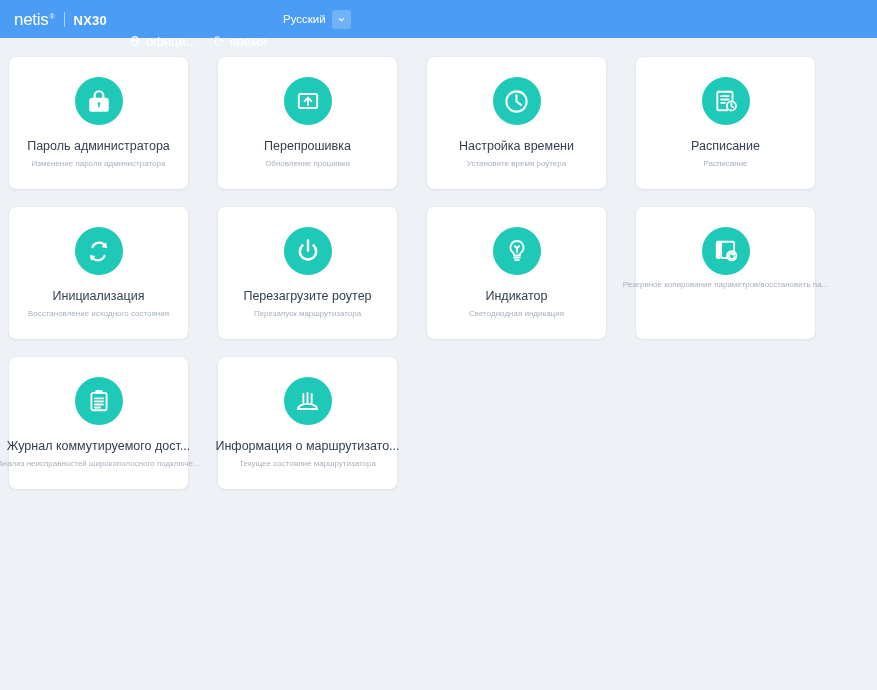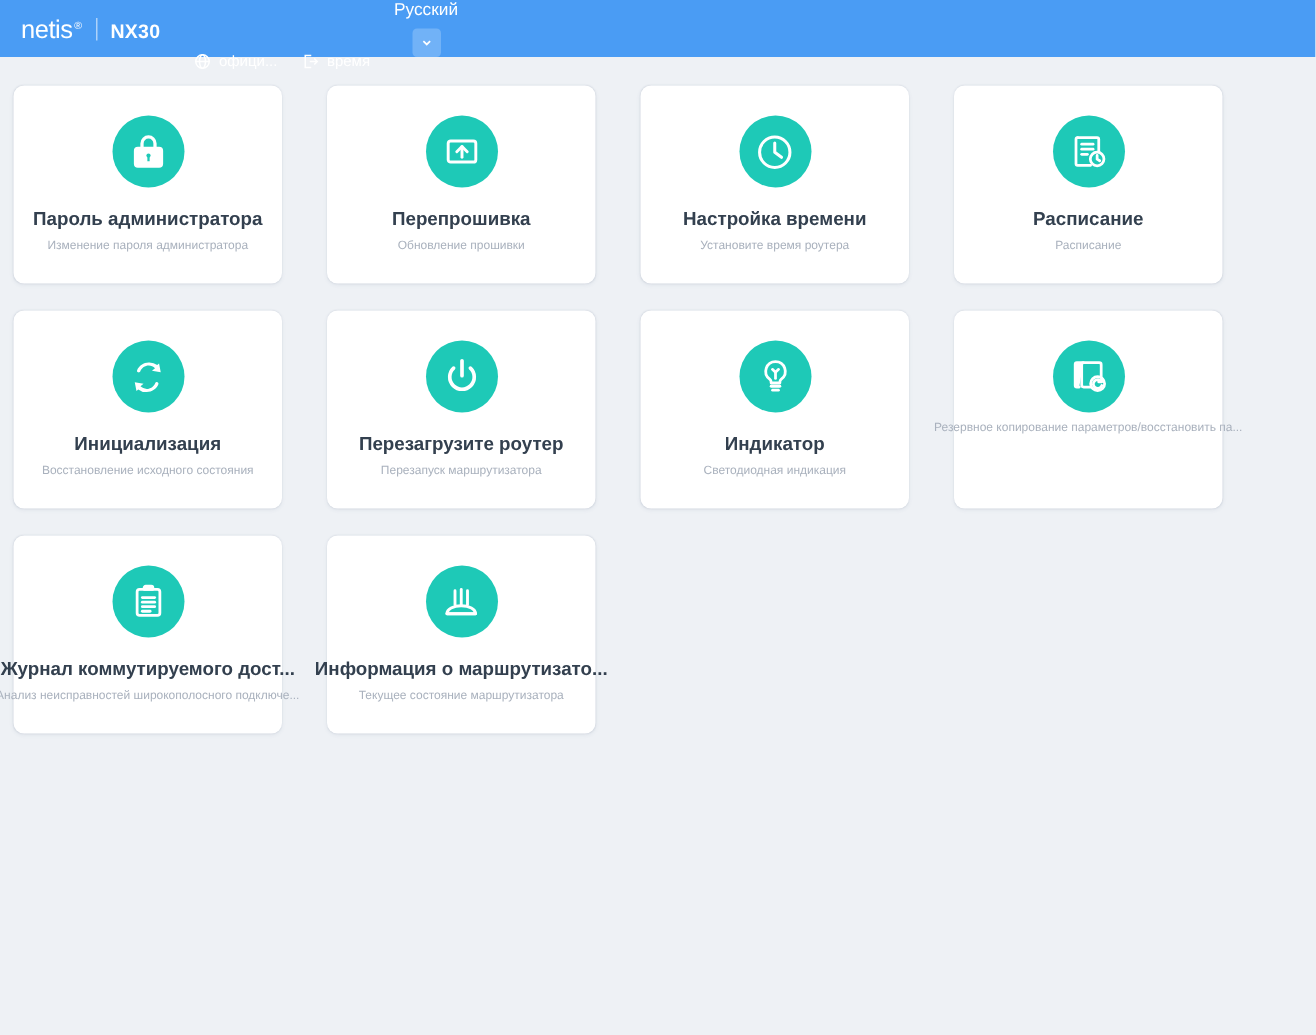--- a/index.html
+++ b/index.html
@@ -93,34 +93,34 @@
   .nav-right {
     display: flex;
     align-items: center;
     gap: 16px;
     flex: 0 0 auto;
   }
   .nav-right-item {
     display: flex;
     align-items: center;
     gap: 5px;
-    font-size: 10px;
+    font-size: 13px;
     color: #ffffff;
     cursor: pointer;
     white-space: nowrap;
     margin-top: 44px;
   }
   .nav-right-item .ico { display: flex; align-items: center; }
   .lang-label {
     font-size: 11.5px;
     color: #ffffff;
     cursor: pointer;
     white-space: nowrap;
   }
-  .lang-wrap { display: flex; align-items: center; gap: 6px; flex-direction: column; }
+  .lang-wrap { display: flex; align-items: center; gap: 6px; }
   .lang-caret {
     width: 19px; height: 19px;
     background: #71b2f7;
     border-radius: 3px;
     display: flex;
     align-items: center;
     justify-content: center;
     cursor: pointer;
   }
 
@@ -157,21 +157,21 @@
     align-items: center;
     justify-content: center;
     margin-top: 20px;
     flex: 0 0 auto;
   }
   .card-icon svg { display: block; }
 
   .card-title {
     margin-top: 15px;
     font-size: 12.5px;
-    font-weight: bold;
+    font-weight: normal;
     color: #33404f;
     white-space: nowrap;
     text-align: center;
     line-height: 1.1;
   }
   .card-sub {
     margin-top: 6px;
     font-size: 8px;
     color: #a9b1bd;
     white-space: nowrap;

